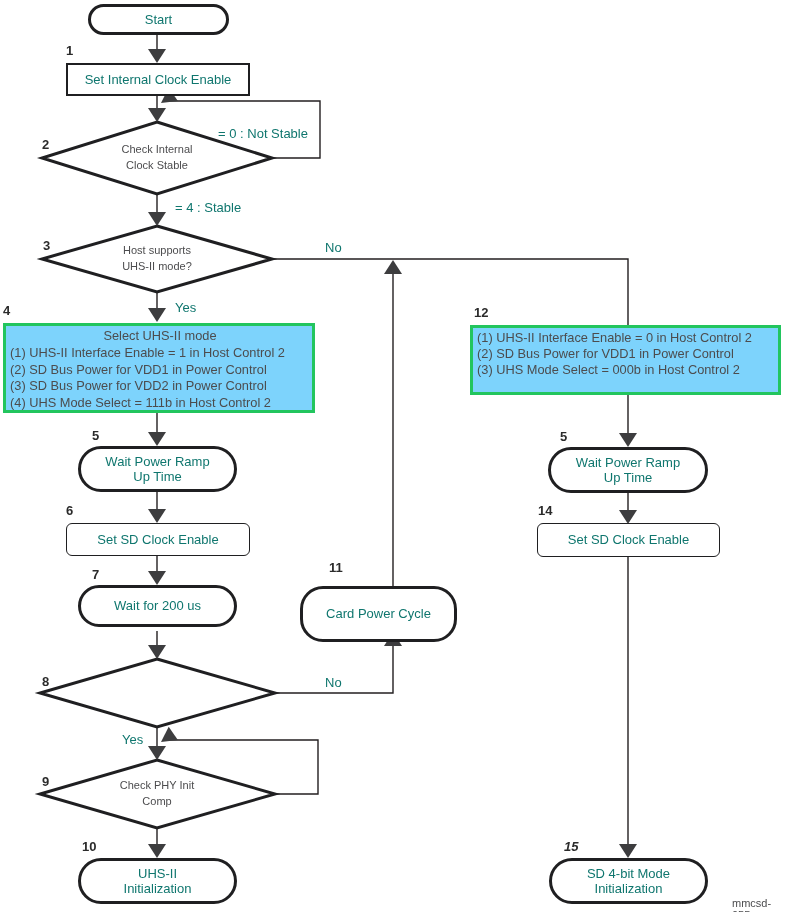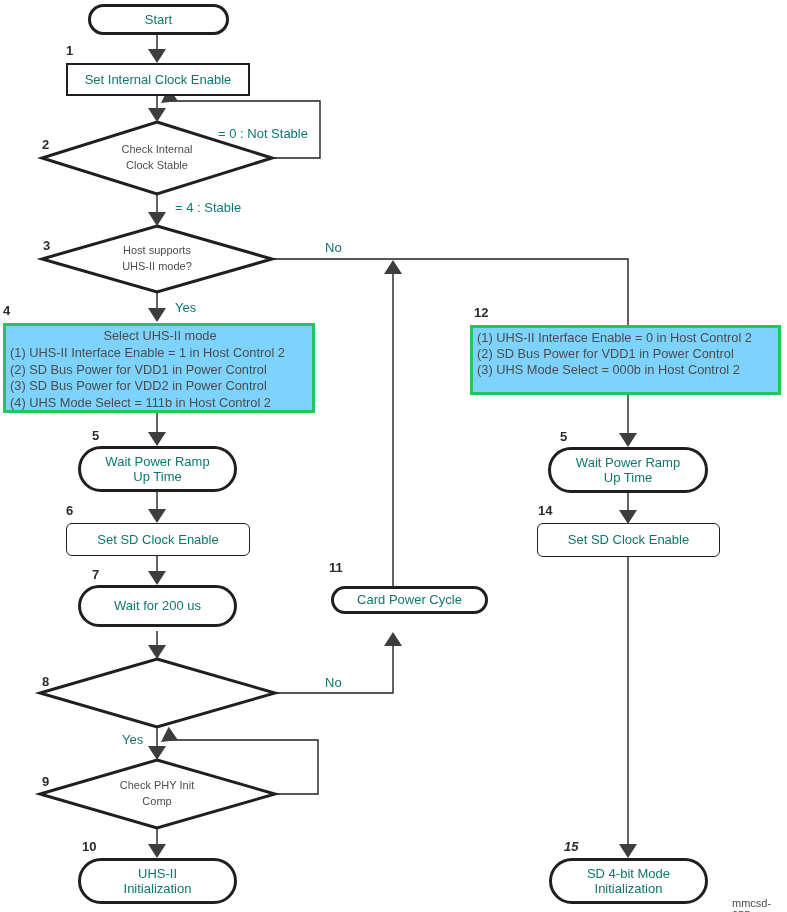--- a/index.html
+++ b/index.html
@@ -117,21 +117,21 @@
 
   <div class="node stadium" style="left:78px; top:585px; width:159px; height:42px;">
     <span>Wait for 200 us</span>
   </div>
 
   <div class="node stadium" style="left:78px; top:858px; width:159px; height:46px;">
     <span>UHS-II</span>
     <span>Initialization</span>
   </div>
 
-  <div class="node stadium" style="left:331px; top:586px; width:157px; height:28px;">
+  <div class="node stadium" style="left:300px; top:586px; width:157px; height:56px;">
     <span>Card Power Cycle</span>
   </div>
 
   <div class="proc" style="left:470px; top:325px; width:311px; height:70px; line-height:16.2px;">
     <div>(1) UHS-II Interface Enable = 0 in Host Control 2</div>
     <div>(2) SD Bus Power for VDD1 in Power Control</div>
     <div>(3) UHS Mode Select = 000b in Host Control 2</div>
   </div>
 
   <div class="node stadium" style="left:548px; top:447px; width:160px; height:46px;">

